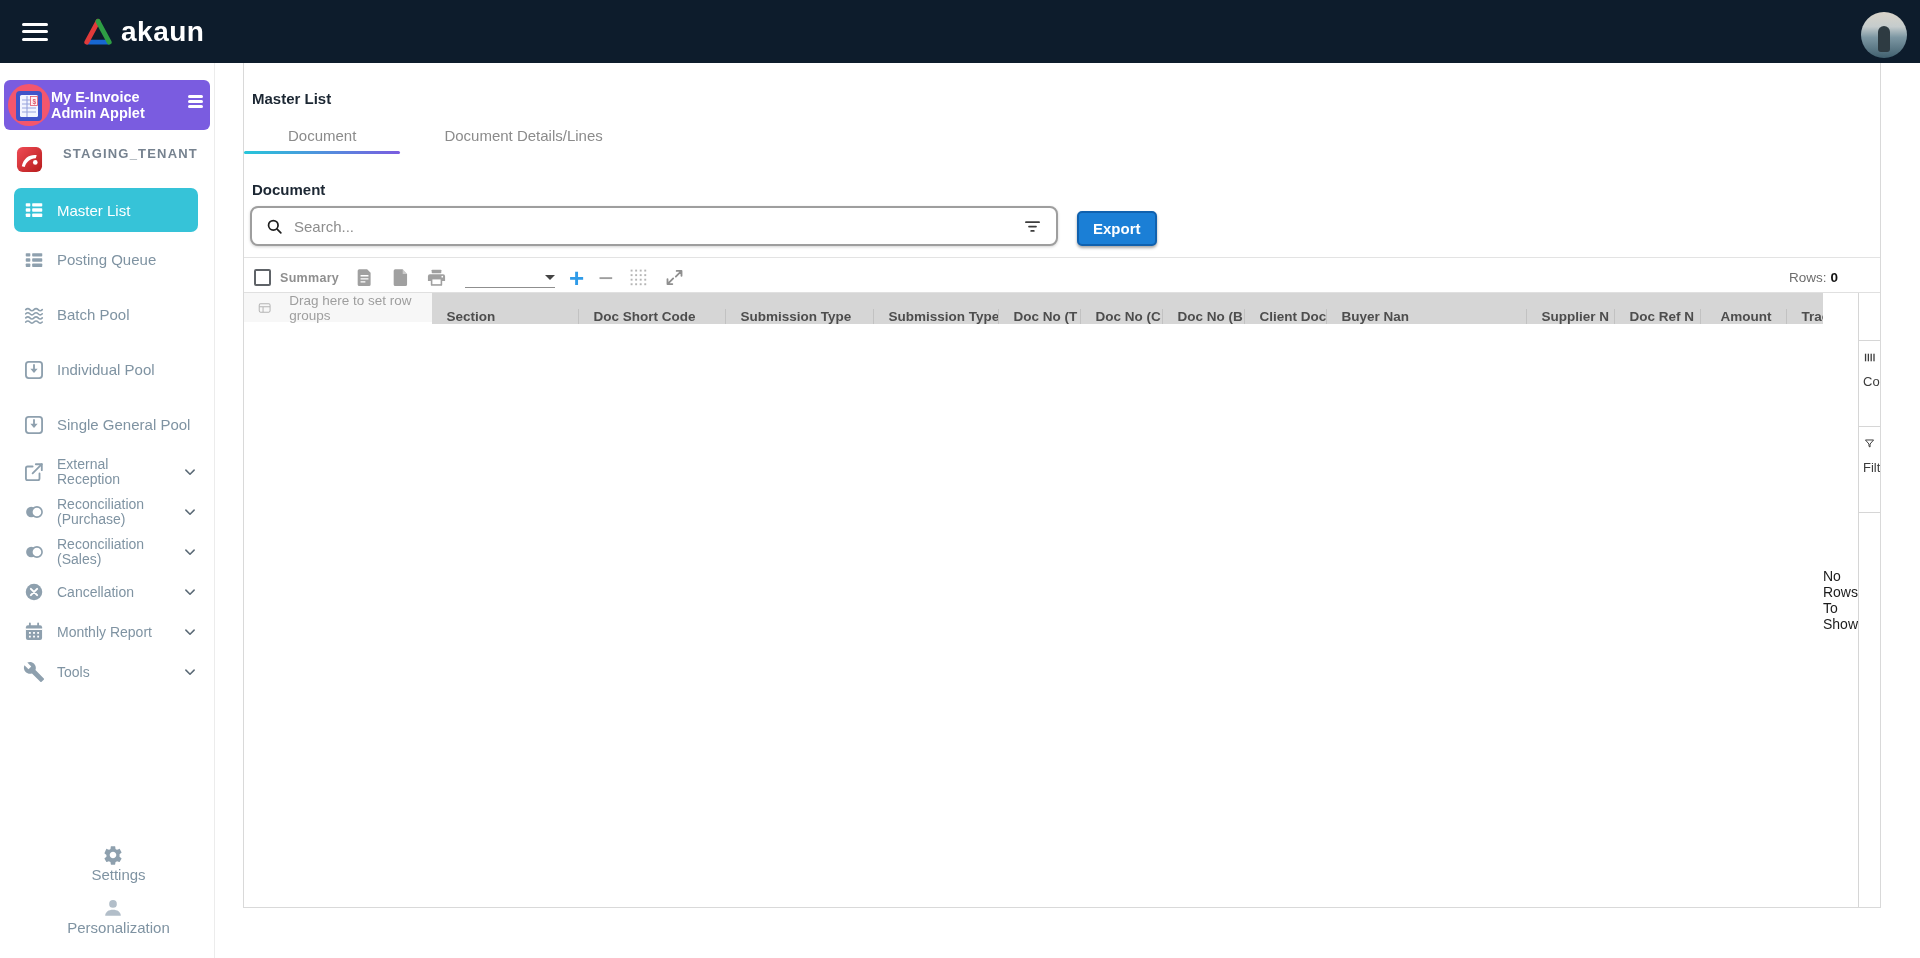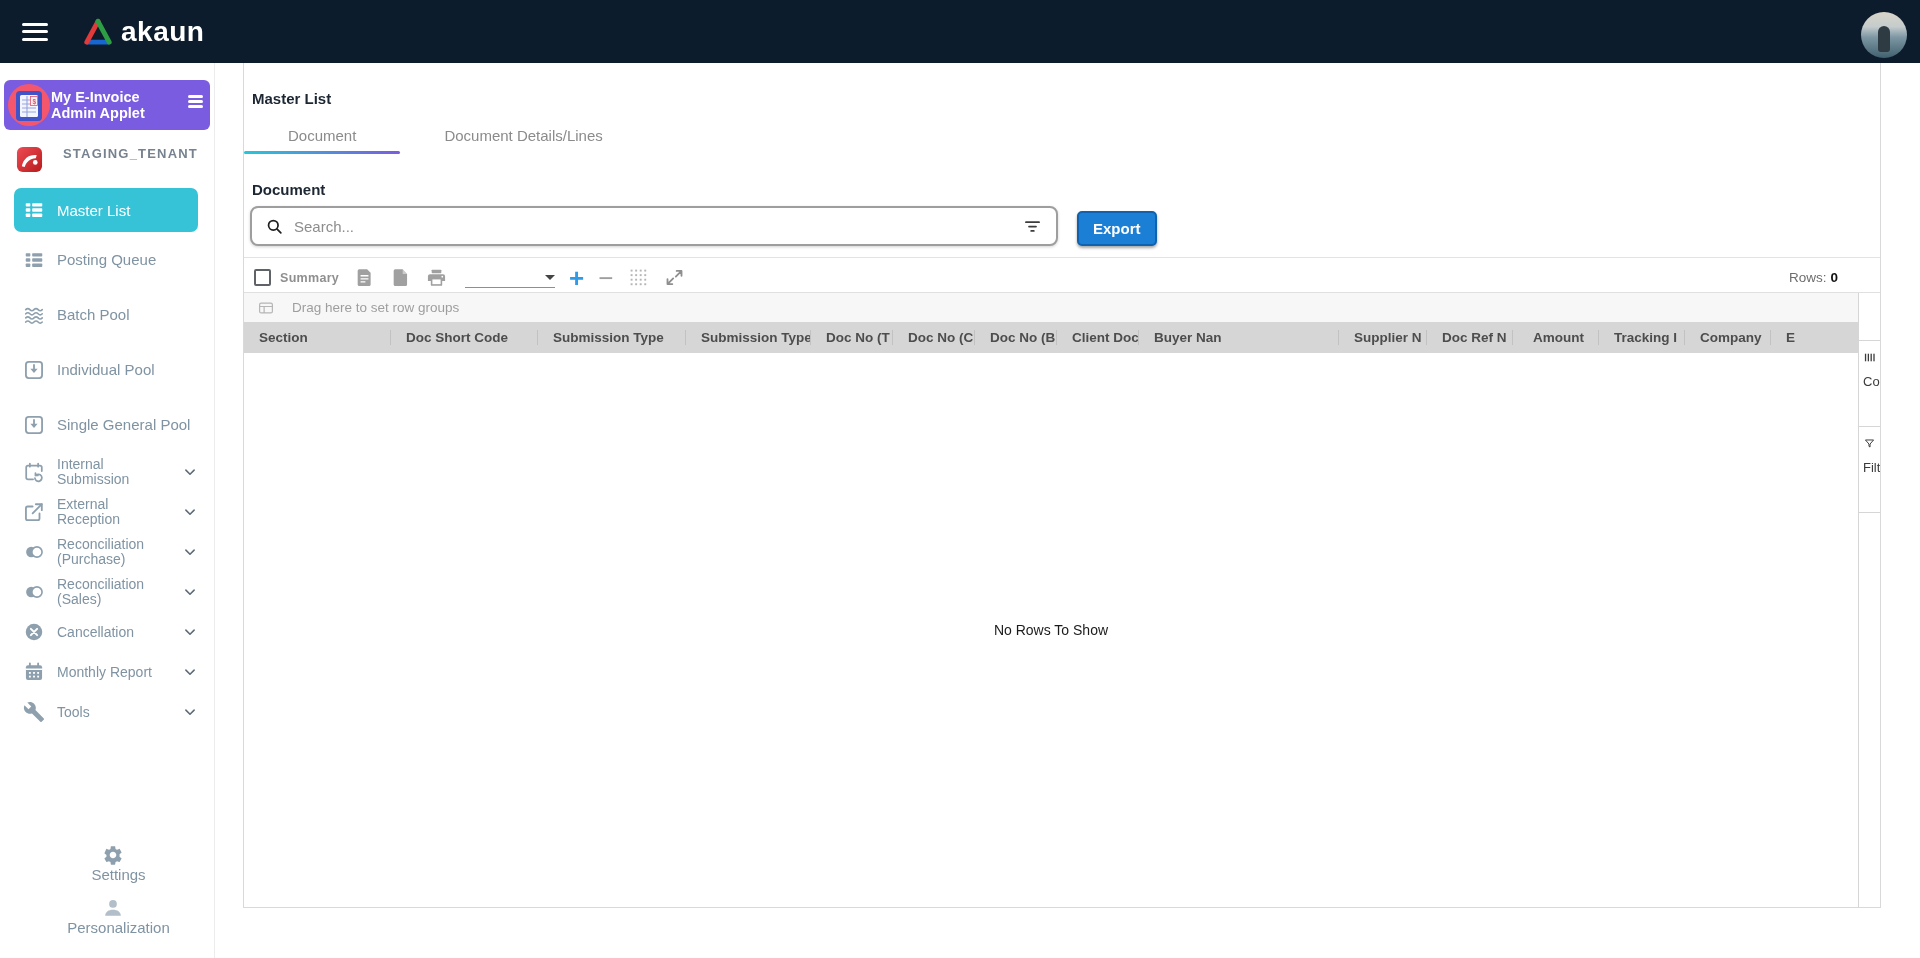--- a/index.html
+++ b/index.html
@@ -111,25 +111,25 @@
   .pm { font-size:26px; line-height:20px; margin-left:14px; cursor:pointer; font-weight:bold; }
   .pm.plus { color:#2f9be8; }
   .pm.minus { color:#9e9e9e; font-weight:normal; }
   .tb-ico.dots { color:#b5b5b5; }
   .tb-ico.exp { color:#8f8f8f; }
   .tb-spacer { flex:1; }
   .rows-wrap { padding-right:42px; font-size:13.5px; color:#6d6d6d; }
   .rows-wrap b { color:#111; margin-left:4px; }
 
   .grid { position:absolute; left:0; right:0; top:229px; bottom:0; border-top:1px solid #e0e0e0; }
-  .grid-inner { position:absolute; left:0; top:0; right:22px; bottom:0; display:flex; flex-direction:column; }
+  .grid-inner { position:absolute; left:0; top:0; right:22px; bottom:0; display:flex; flex-direction:row; }
   .drag-bar { height:29px; background:#f7f7f7; display:flex; align-items:center;
     padding-left:13px; color:#9e9e9e; font-size:13.5px; }
   .drag-ico { width:18px; height:18px; color:#b5b5b5; margin-right:17px; }
-  .grid-header { height:31px; background:#d6d6d6; display:flex; align-items:center; overflow:hidden; }
+  .grid-header { height:31px; background:#d6d6d6; display:flex; align-items:flex-end; overflow:hidden; }
   .col-h { flex:0 0 auto; display:flex; align-items:center; padding-left:15px;
     font-size:13.5px; font-weight:bold; color:#4d4d4d; white-space:nowrap; overflow:hidden;
     border-left:1px solid #c2c2c2; cursor:pointer; }
   .col-h:first-child { border-left:none; }
   .grid-body { flex:1; background:#fff; display:flex; align-items:center; justify-content:center; }
   .empty-msg { font-size:14px; color:#1b1b1b; }
 
   .side-panel { position:absolute; top:0; right:0; bottom:0; width:22px;
     background:#fff; border-left:1px solid #d6d6d6; }
   .panel-tabs { margin-top:47px; border-top:1px solid #d6d6d6; }
@@ -250,36 +250,20 @@
       </div>
       <div class="nav-item tall">
         <span class="icon nicon">
           <svg viewBox="0 0 24 24">
             <rect x="3.2" y="3.2" width="17.6" height="17.6" rx="3" fill="none" stroke="currentColor" stroke-width="2"></rect>
             <path d="M12 6.5v6" stroke="currentColor" stroke-width="2" stroke-linecap="round"></path>
             <path d="M8 10.5l4 4.8 4-4.8z" fill="currentColor"></path>
           </svg>
         </span>
         <span class="label">Single General Pool</span>
-      </div>
-      <div class="nav-item compact">
-        <span class="icon nicon">
-          <svg viewBox="0 0 24 24" fill="none" stroke="currentColor" stroke-width="1.9" stroke-linecap="round" stroke-linejoin="round">
-            <path d="M7.5 2.8v3.4M16.5 2.8v3.4"></path>
-            <path d="M20.5 11V7a2 2 0 0 0-2-2h-13a2 2 0 0 0-2 2v11a2 2 0 0 0 2 2h5.5"></path>
-            <path d="M13 18.6a3.8 3.8 0 1 0 1-2.9"></path>
-            <path d="M13.6 13.2v2.6h2.6"></path>
-          </svg>
-        </span>
-        <span class="label">Internal Submission</span>
-        <span class="icon chev">
-          <svg viewBox="0 0 24 24" fill="none" stroke="currentColor" stroke-width="2.1" stroke-linecap="round" stroke-linejoin="round">
-            <path d="M6.5 9.5L12 15l5.5-5.5"></path>
-          </svg>
-        </span>
       </div>
       <div class="nav-item compact">
         <span class="icon nicon">
           <svg viewBox="0 0 24 24" fill="none" stroke="currentColor" stroke-width="2" stroke-linecap="round" stroke-linejoin="round">
             <path d="M18 13.5V19a1.8 1.8 0 0 1-1.8 1.8H5A1.8 1.8 0 0 1 3.2 19V7.8A1.8 1.8 0 0 1 5 6h5.5"></path>
             <path d="M14 3.5h6.5V10"></path>
             <path d="M10.5 13.5L20.5 3.5"></path>
           </svg>
         </span>
         <span class="label">External Reception</span>

